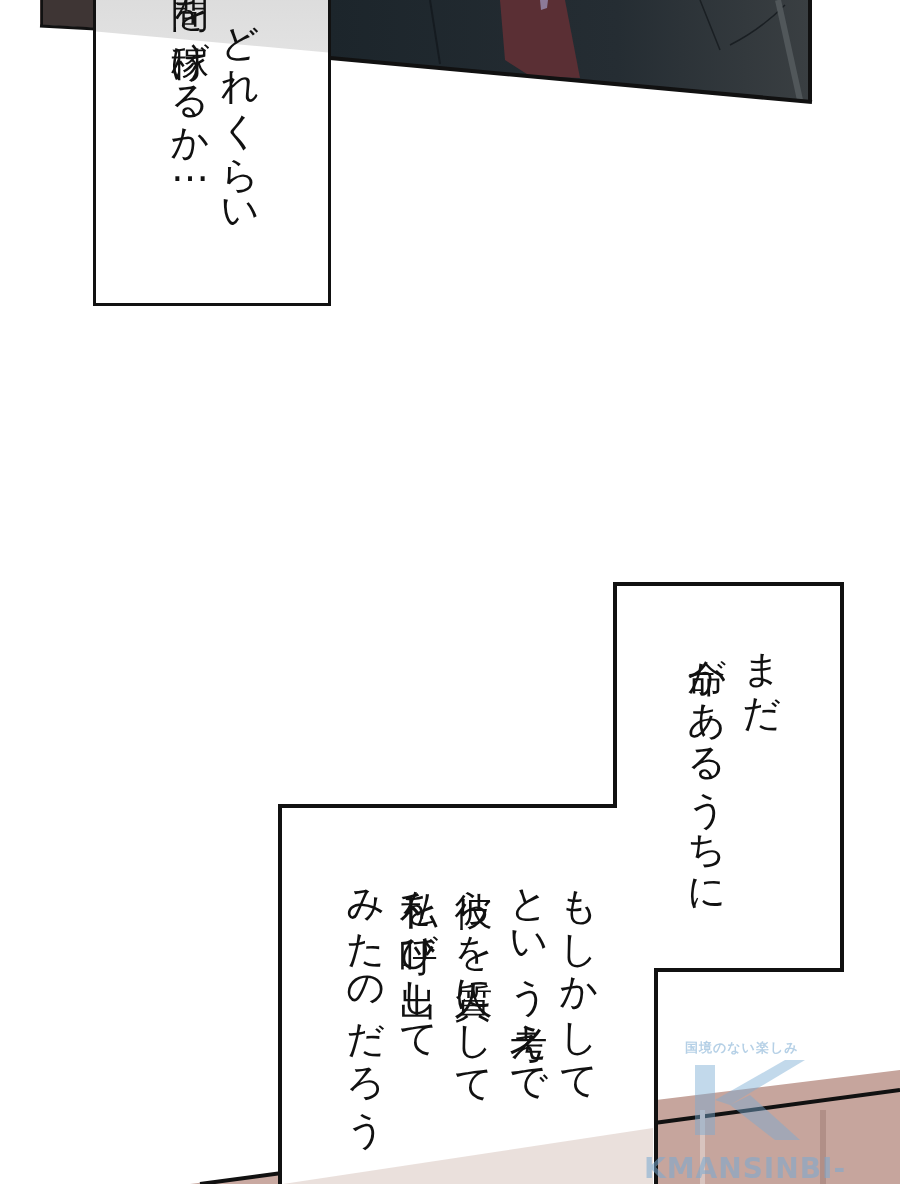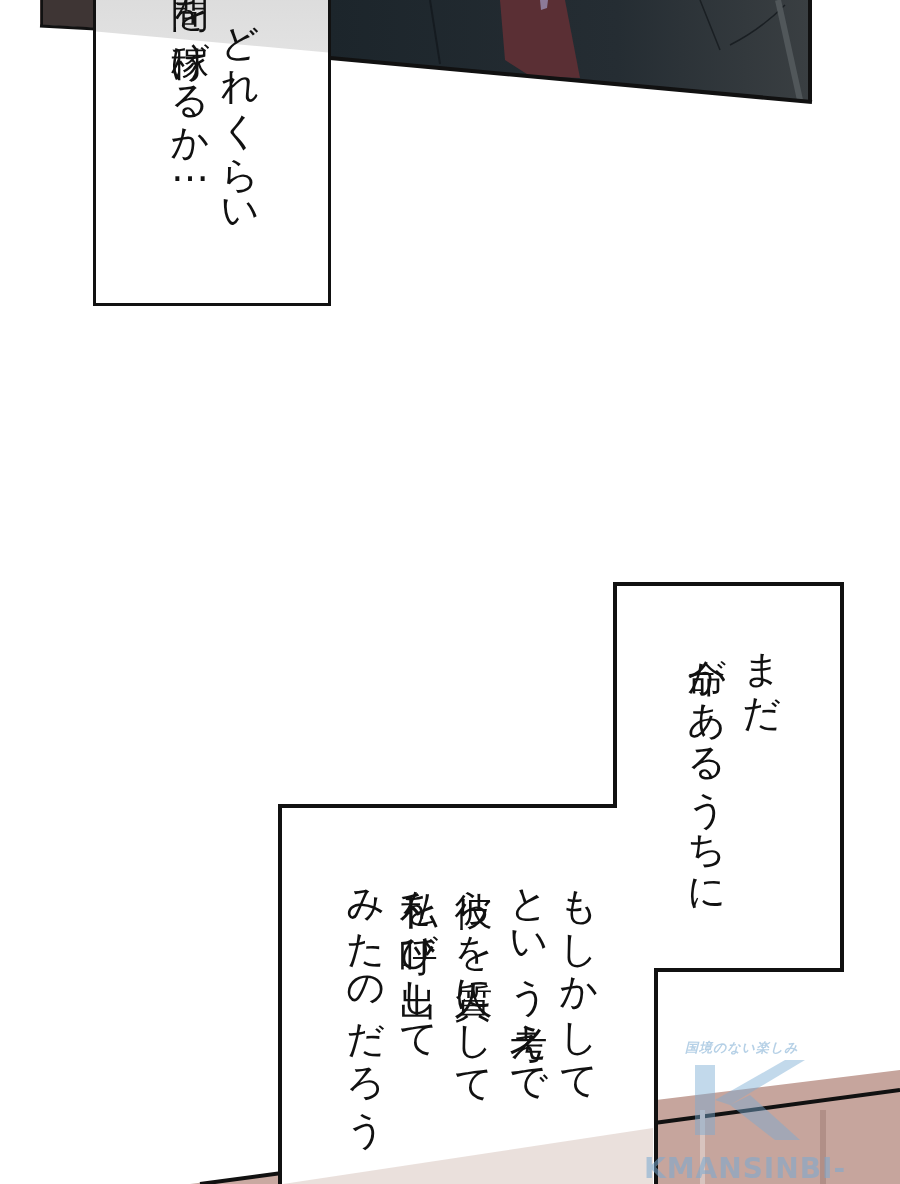--- a/index.html
+++ b/index.html
@@ -69,21 +69,20 @@
       left: 590px; top: 1035px;
       width: 310px; height: 149px;
       color: rgba(120, 170, 210, 0.55);
       font-family: "DejaVu Sans", sans-serif;
       text-align: center;
     }
     .watermark .wm-tagline {
       position: absolute; left: 95px; top: 4px;
       font-size: 13px; letter-spacing: 1px;
       font-weight: bold;
-      font-style: italic;
     }
     .watermark .wm-logo {
       position: absolute; left: 100px; top: 20px;
     }
     .watermark .wm-site {
       position: absolute; left: 0; top: 117px;
       font-size: 28px; font-weight: bold;
       letter-spacing: 1px; width: 310px;
     }
   </style>

